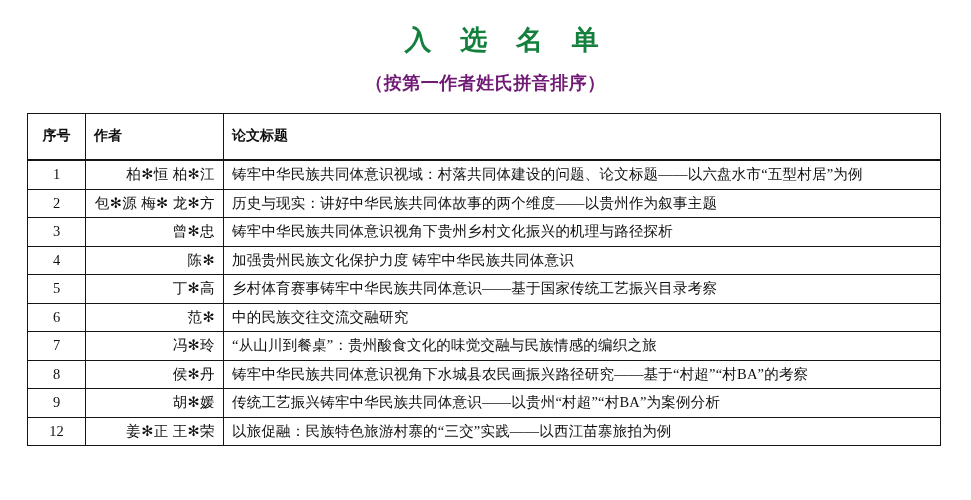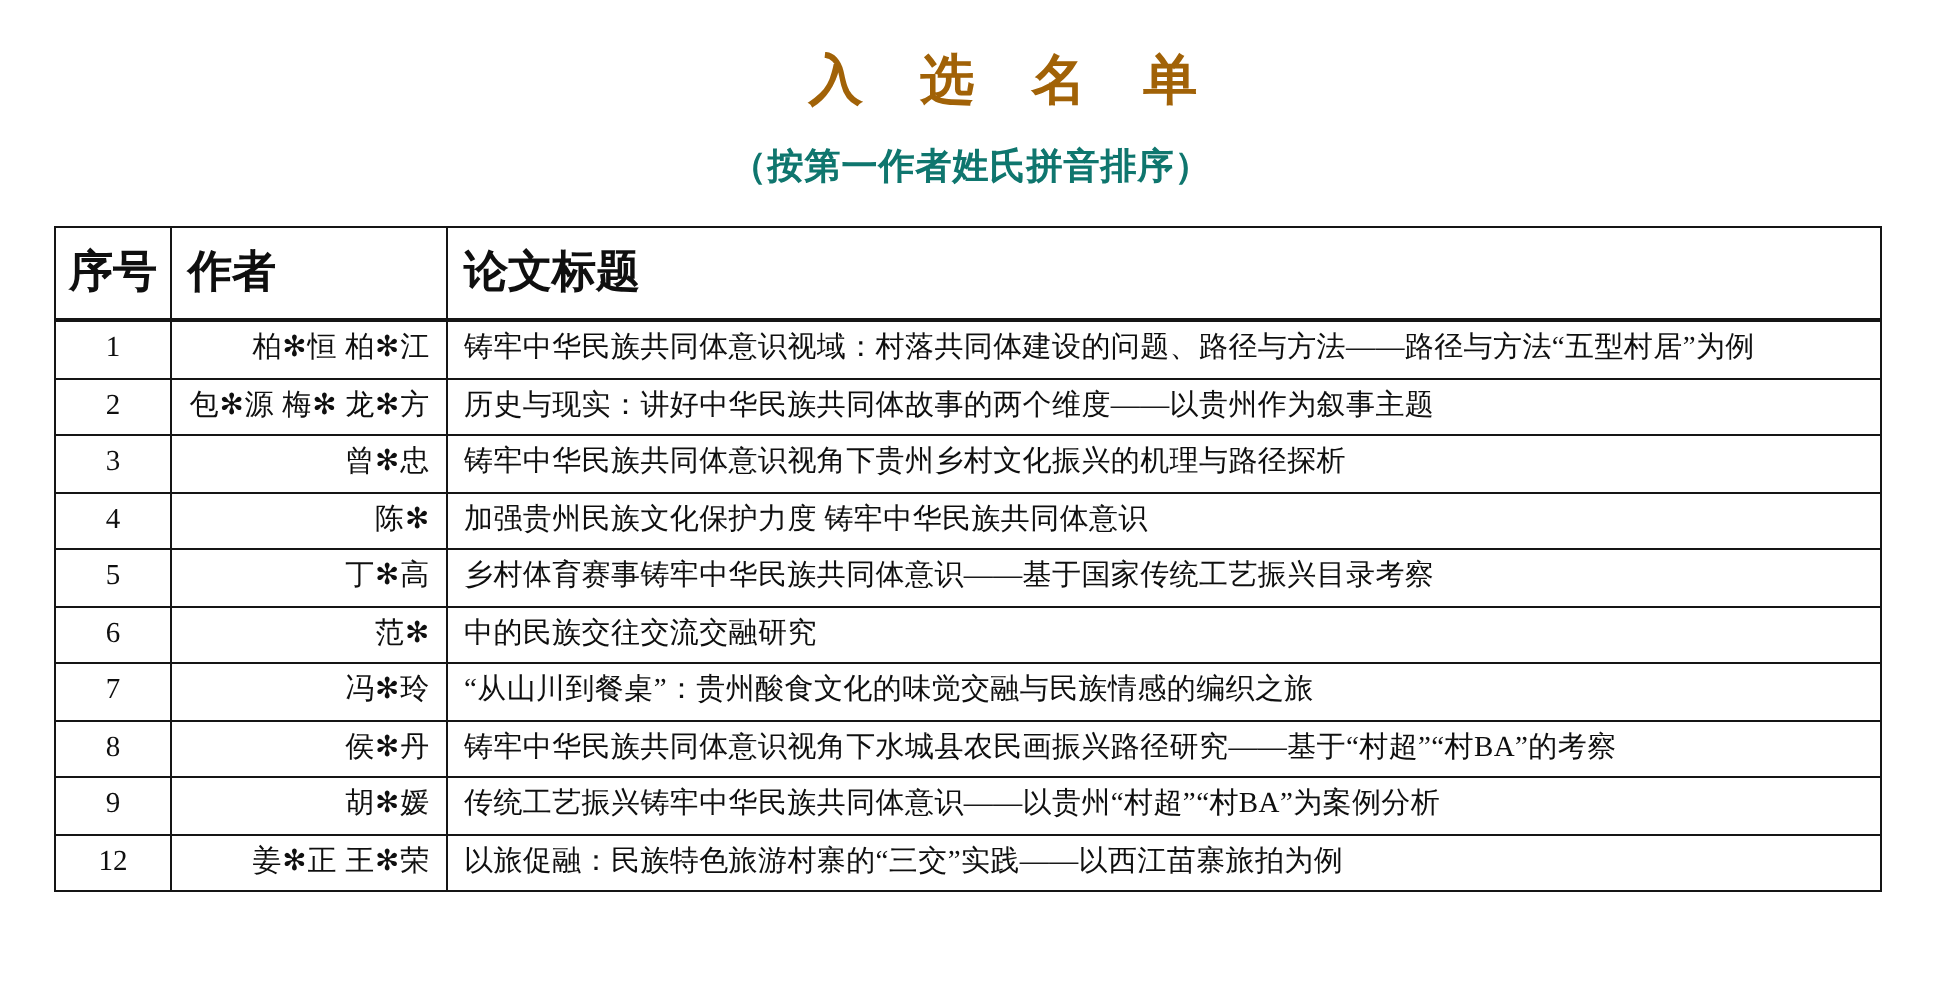--- a/index.html
+++ b/index.html
@@ -26,30 +26,30 @@
   .title-block {
     padding-top: 22px;
     text-align: center;
   }
   .main-title {
     font-size: 27px;
     font-weight: bold;
     letter-spacing: 11px;
     text-indent: 11px;
     line-height: 1.35;
-    color: #a16207;
+    color: #15803d;
     font-family: "Liberation Serif", "DejaVu Serif", serif;
     padding-left: 32px;
   }
   .sub-title {
     margin-top: 13px;
     font-size: 18px;
     font-weight: bold;
     letter-spacing: 0.5px;
-    color: #0f766e;
+    color: #701a75;
     font-family: "Liberation Serif", "DejaVu Serif", serif;
   }
 
   
   .table-wrap {
     position: absolute;
     left: 27px;
     top: 113px;
     width: 914px;
   }
@@ -65,21 +65,21 @@
     padding: 0 8px;
     font-size: 14.5px;
     line-height: 1.2;
     color: #0f0f0f;
     white-space: nowrap;
     overflow: hidden;
   }
   table.listing thead th {
     height: 45px;
     font-weight: bold;
-    font-size: 22px;
+    font-size: 14px;
     text-align: left;
     border-bottom-width: 2px;
   }
   table.listing thead th.col-no {
     text-align: center;
     padding-left: 0;
     padding-right: 0;
   }
   table.listing tbody td {
     height: 27.5px;
@@ -127,21 +127,21 @@
         <tr>
           <th class="col-no">序号</th>
           <th>作者</th>
           <th>论文标题</th>
         </tr>
       </thead>
       <tbody id="table-body">
           <tr>
             <td class="cell-no">1</td>
             <td class="cell-author">柏✻恒 柏✻江</td>
-            <td class="cell-title">铸牢中华民族共同体意识视域：村落共同体建设的问题、路径与方法——路径与方法“五型村居”为例</td>
+            <td class="cell-title">铸牢中华民族共同体意识视域：村落共同体建设的问题、论文标题——以六盘水市“五型村居”为例</td>
           </tr>
           <tr>
             <td class="cell-no">2</td>
             <td class="cell-author">包✻源 梅✻ 龙✻方</td>
             <td class="cell-title">历史与现实：讲好中华民族共同体故事的两个维度——以贵州作为叙事主题</td>
           </tr>
           <tr>
             <td class="cell-no">3</td>
             <td class="cell-author">曾✻忠</td>
             <td class="cell-title">铸牢中华民族共同体意识视角下贵州乡村文化振兴的机理与路径探析</td>

